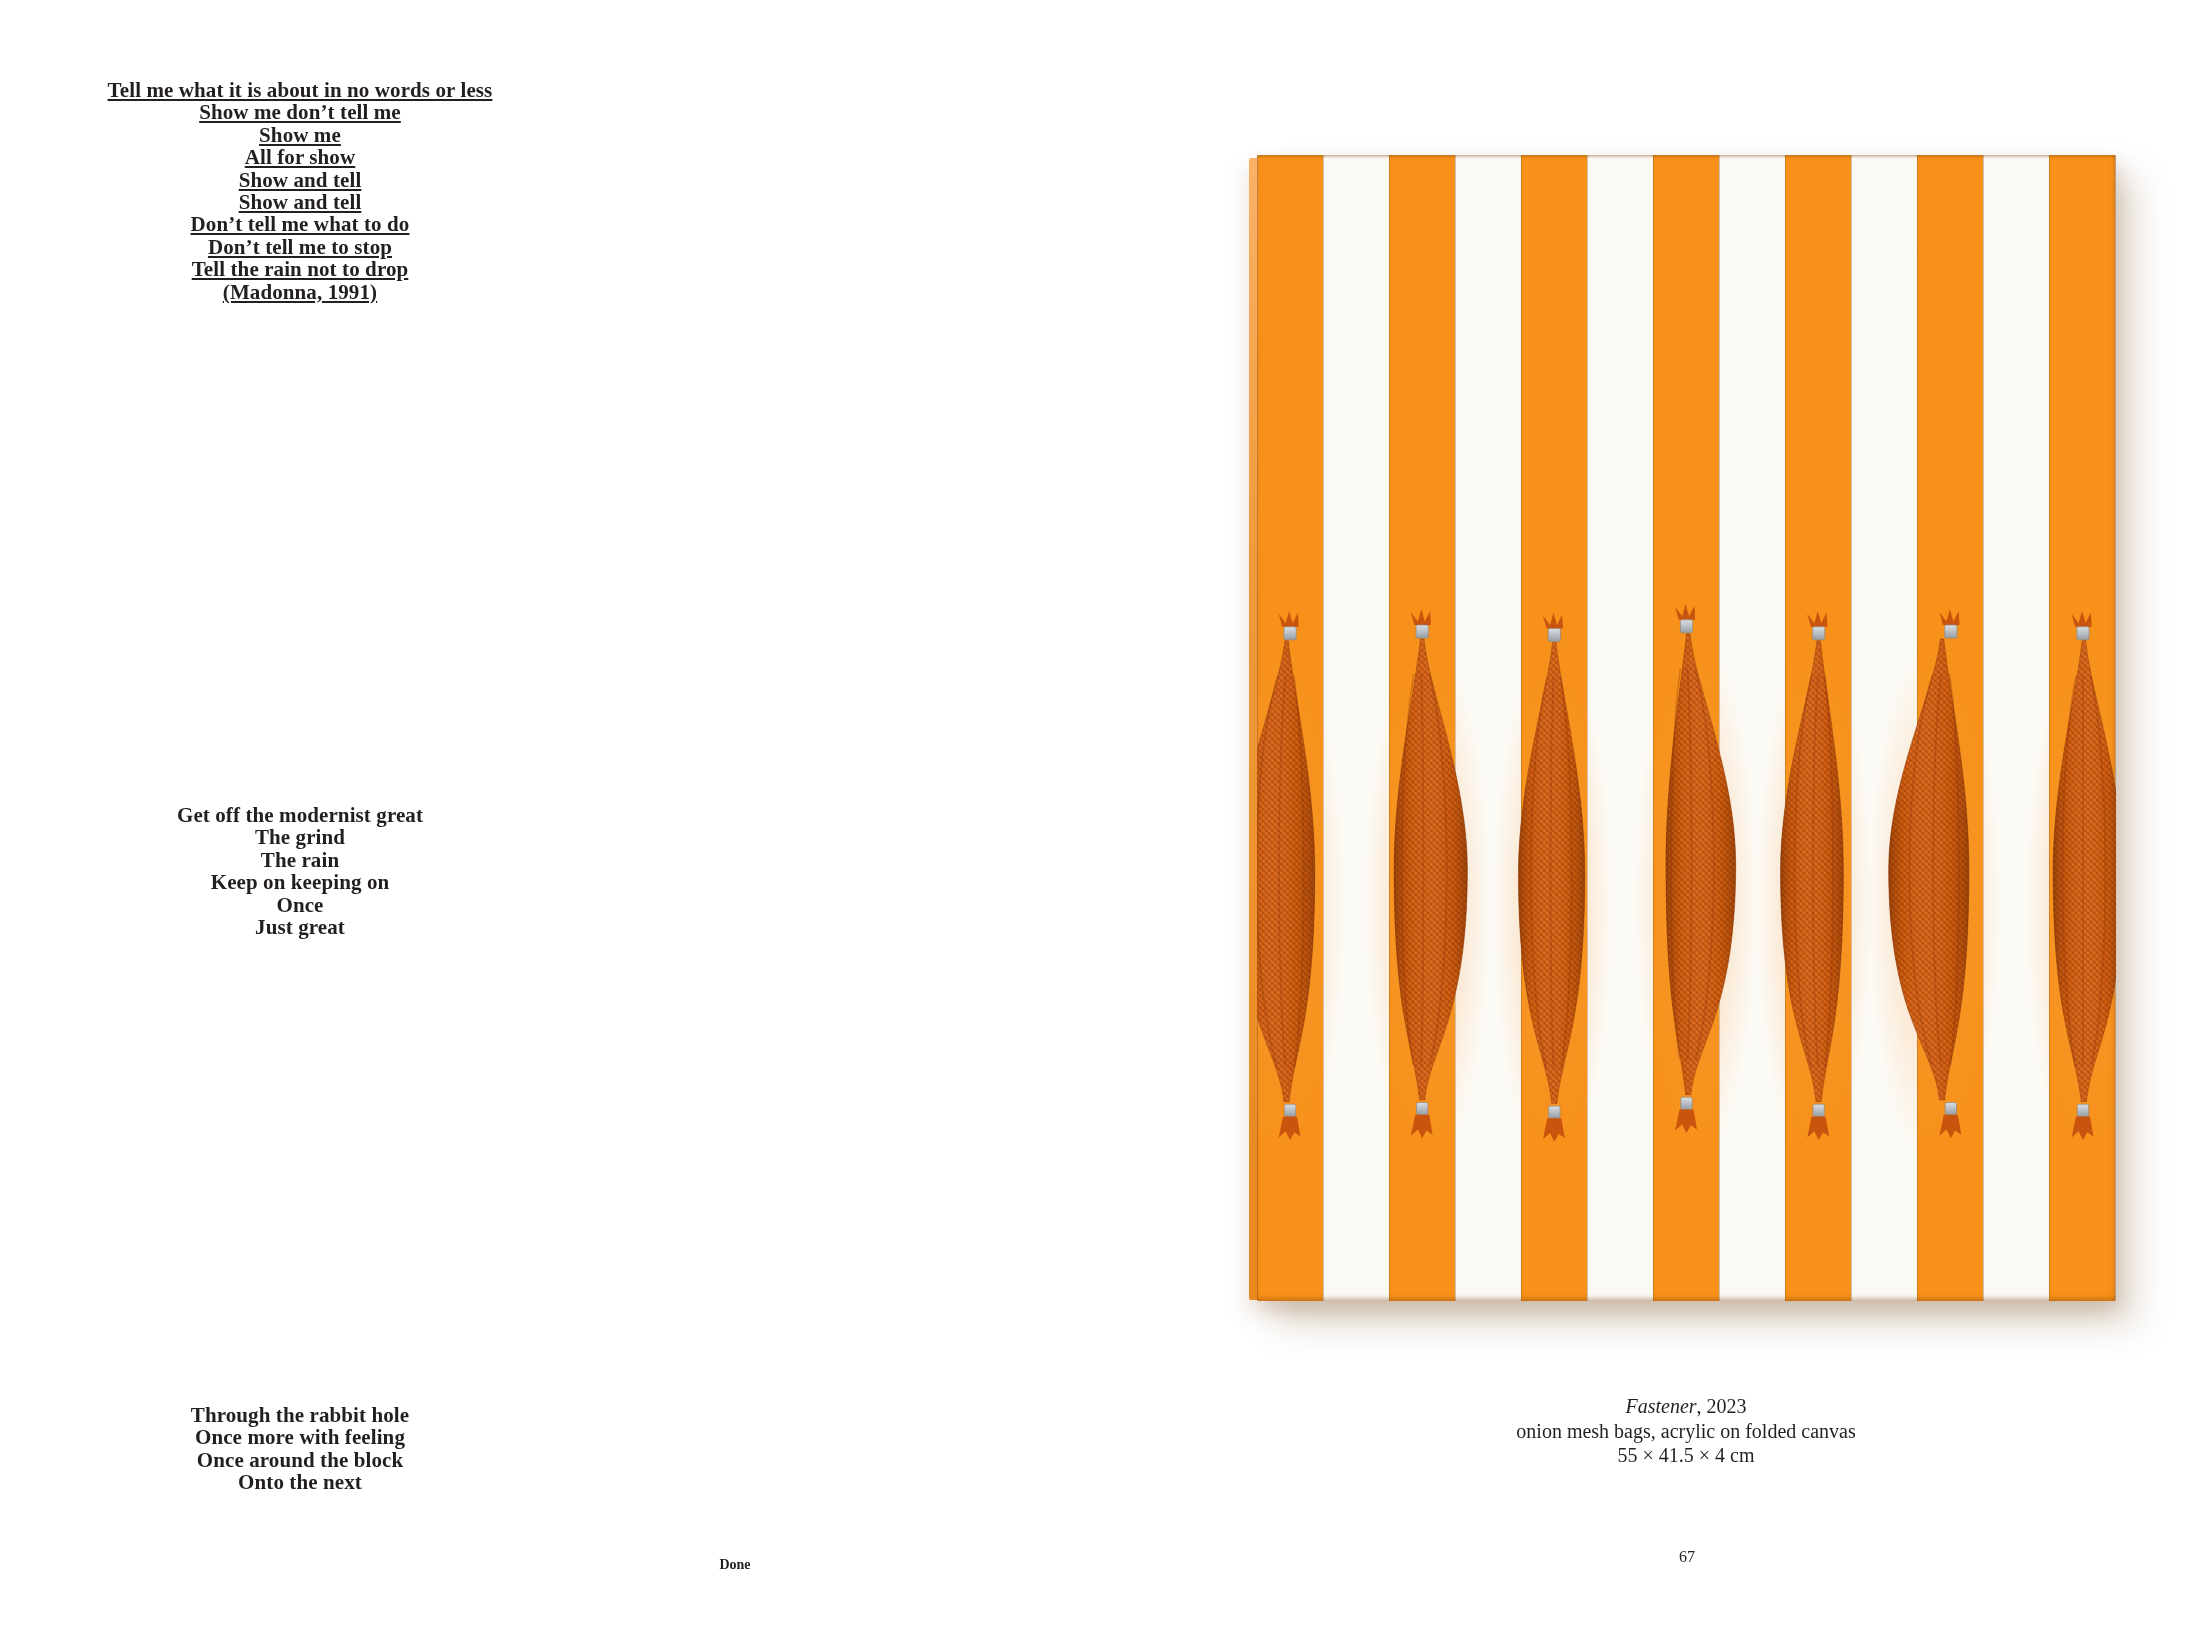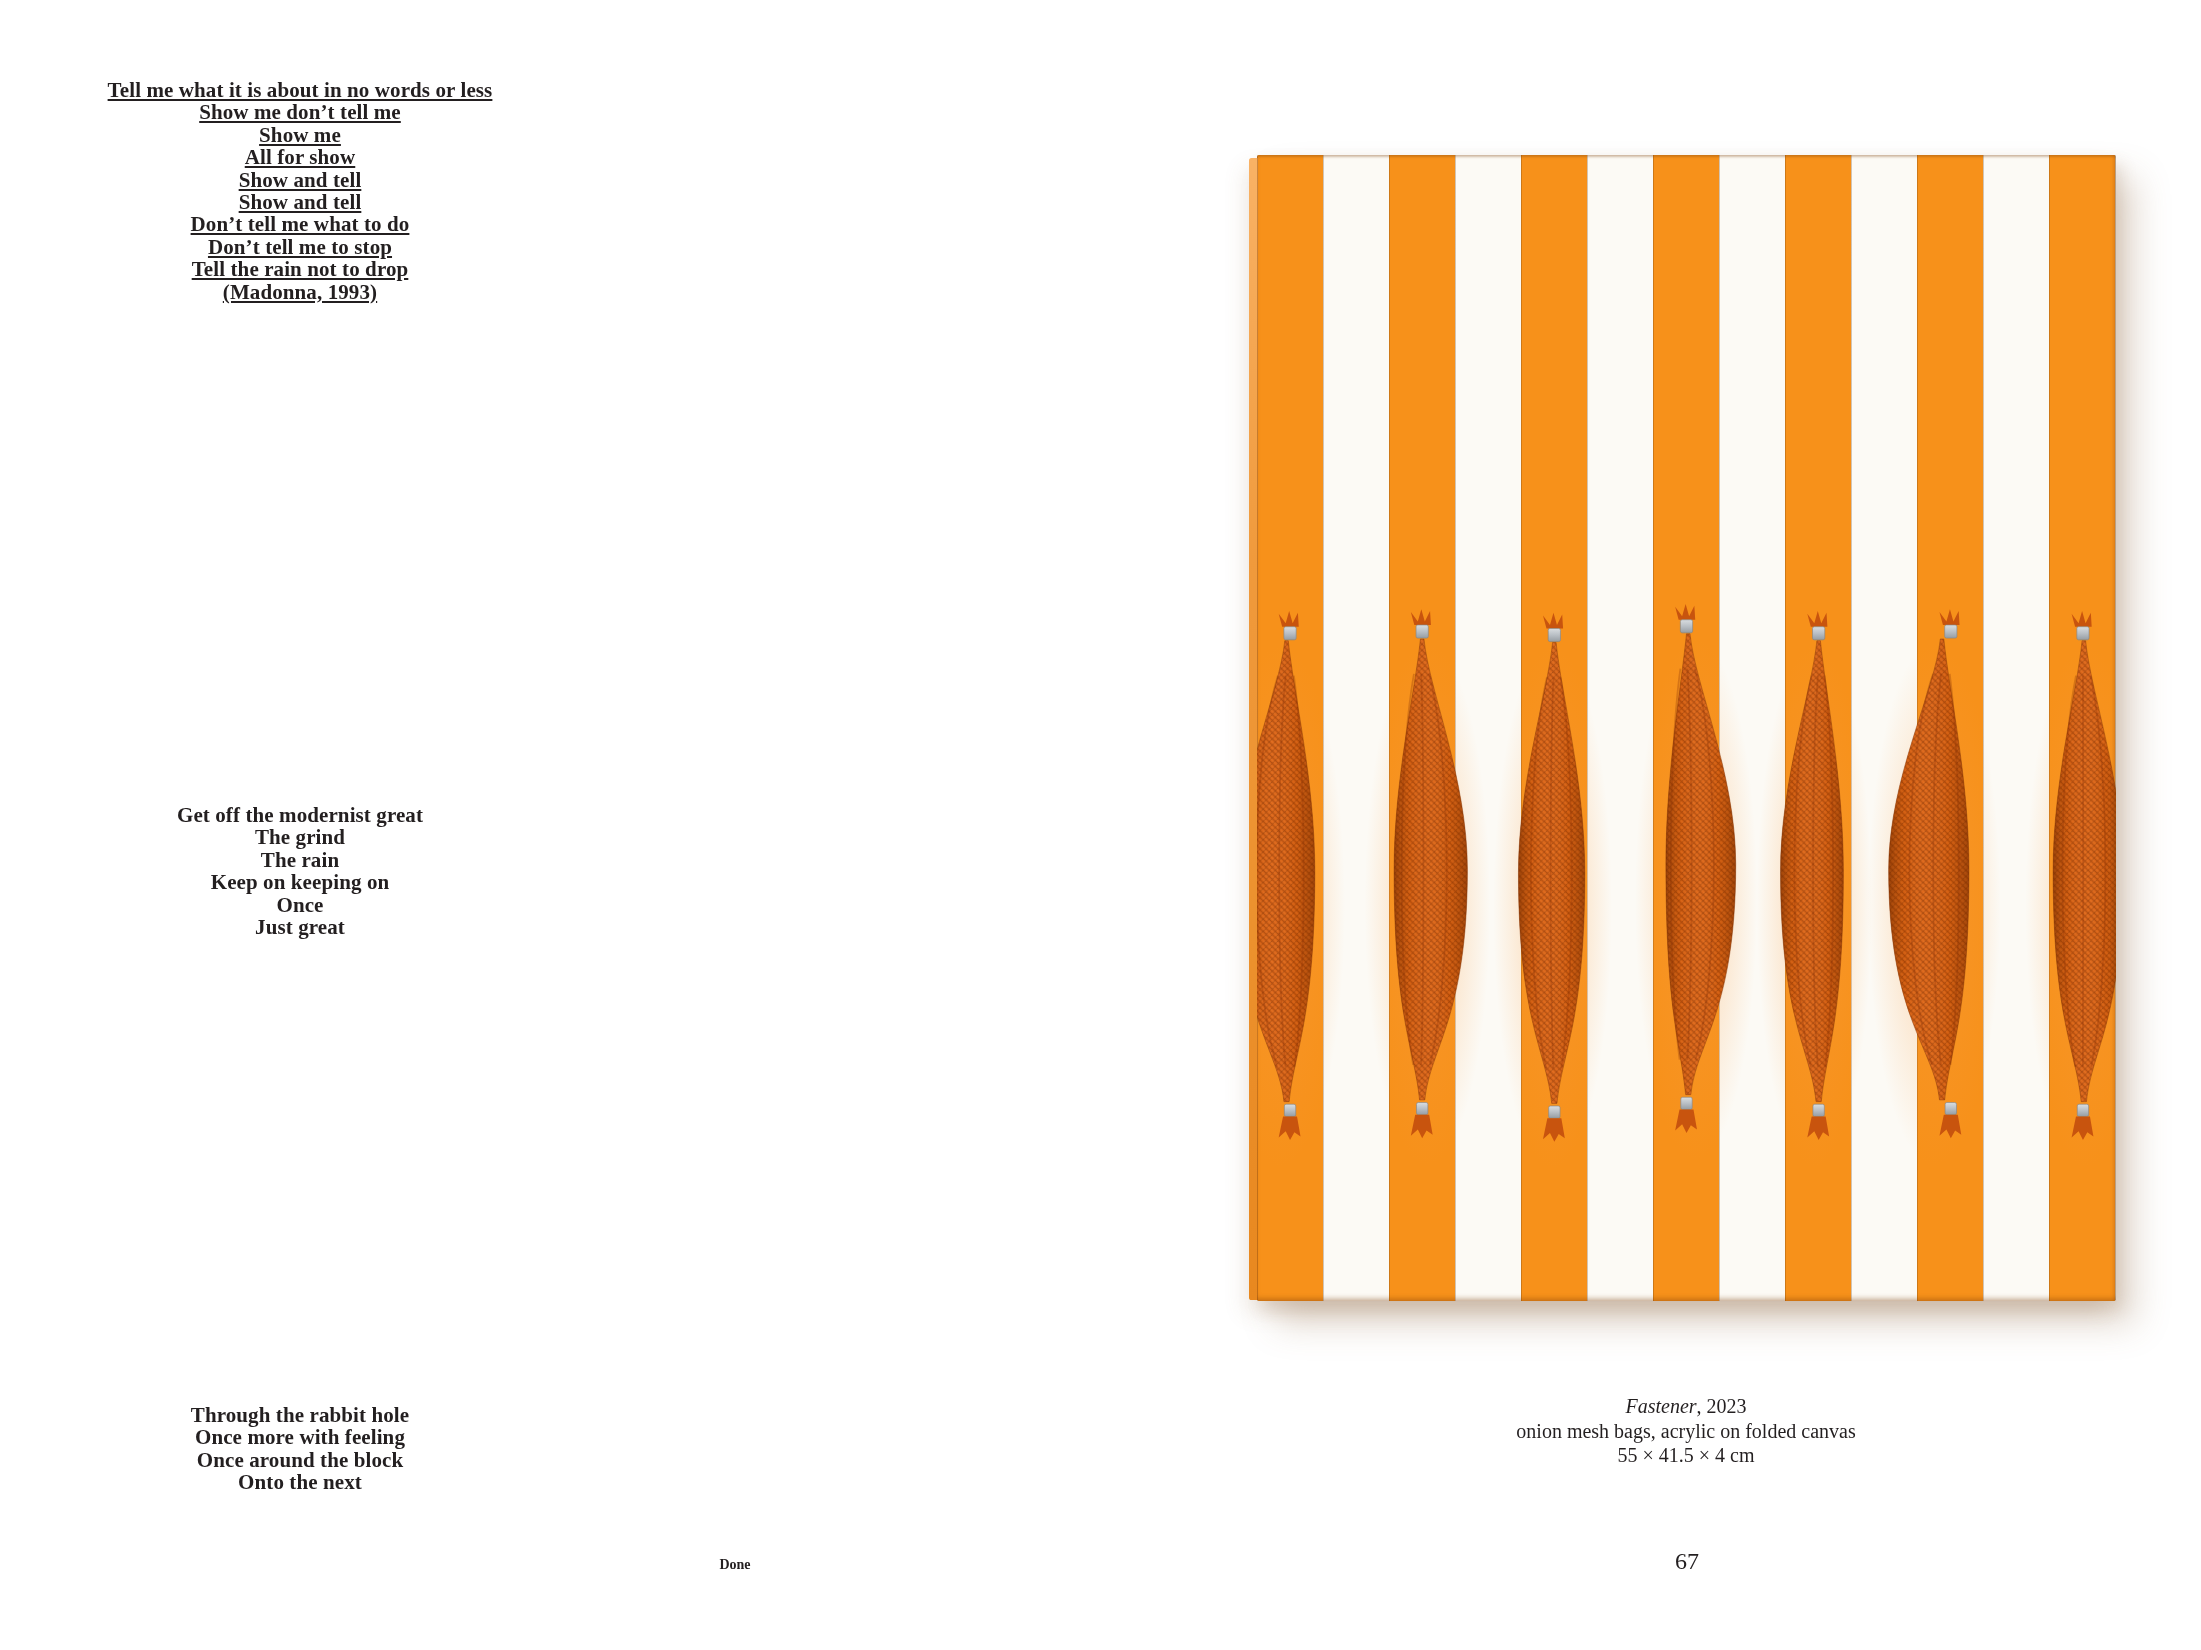--- a/index.html
+++ b/index.html
@@ -43,40 +43,40 @@
                inset 0 -4.4px 5.2px -1.7px rgba(120,60,10,0.33);
   }
   
   #caption{
     position:absolute;left:1686px;top:1394px;transform:translateX(-50%);
     text-align:center;font-size:20px;line-height:24.5px;white-space:nowrap;
   }
   #caption .t{font-style:italic;}
   #page-number{
     position:absolute;left:1687px;top:1548px;transform:translateX(-50%);
-    font-size:24px;
+    font-size:16px;
   }
 </style>
 </head>
 <body>
 
 <main>
 
   <section>
     <div id="poem-top" class="poem">
         <div class="poem-line">Tell me what it is about in no words or less</div>
         <div class="poem-line">Show me don’t tell me</div>
         <div class="poem-line">Show me</div>
         <div class="poem-line">All for show</div>
         <div class="poem-line">Show and tell</div>
         <div class="poem-line">Show and tell</div>
         <div class="poem-line">Don’t tell me what to do</div>
         <div class="poem-line">Don’t tell me to stop</div>
         <div class="poem-line">Tell the rain not to drop</div>
-        <div class="poem-line">(Madonna, 1993)</div>
+        <div class="poem-line">(Madonna, 1991)</div>
       </div>
 
     <div id="poem-mid" class="poem">
         <div class="poem-line">Get off the modernist great</div>
         <div class="poem-line">The grind</div>
         <div class="poem-line">The rain</div>
         <div class="poem-line">Keep on keeping on</div>
         <div class="poem-line">Once</div>
         <div class="poem-line">Just great</div>
       </div>

